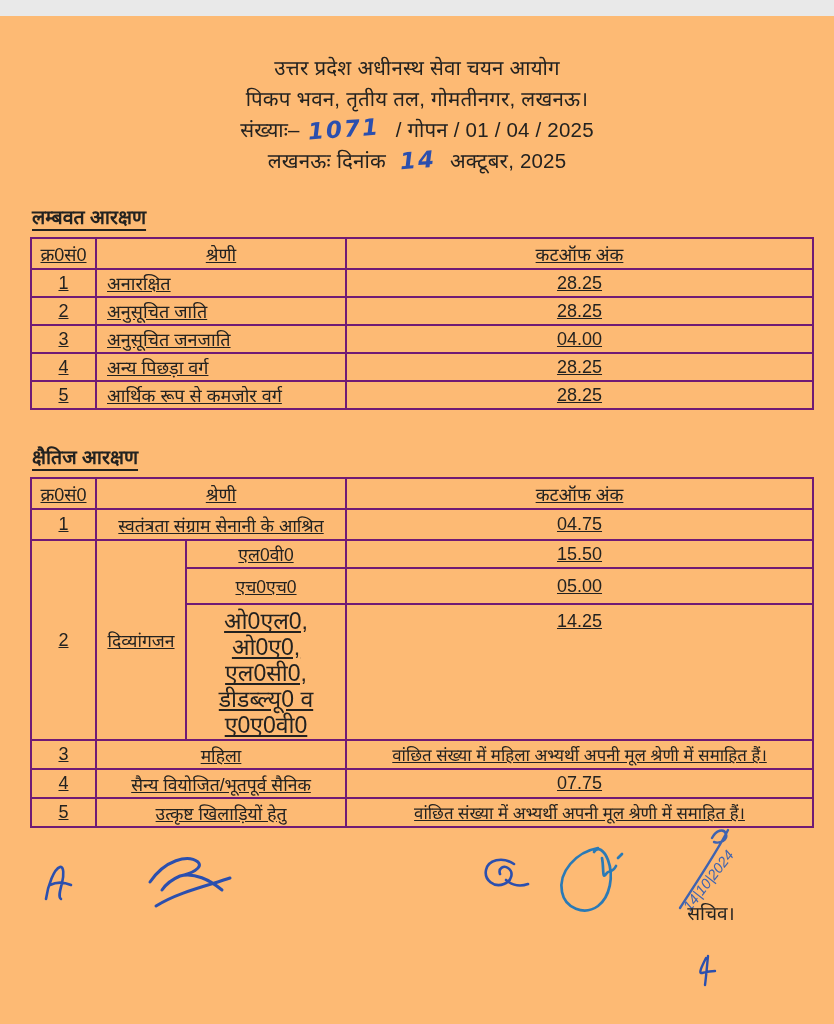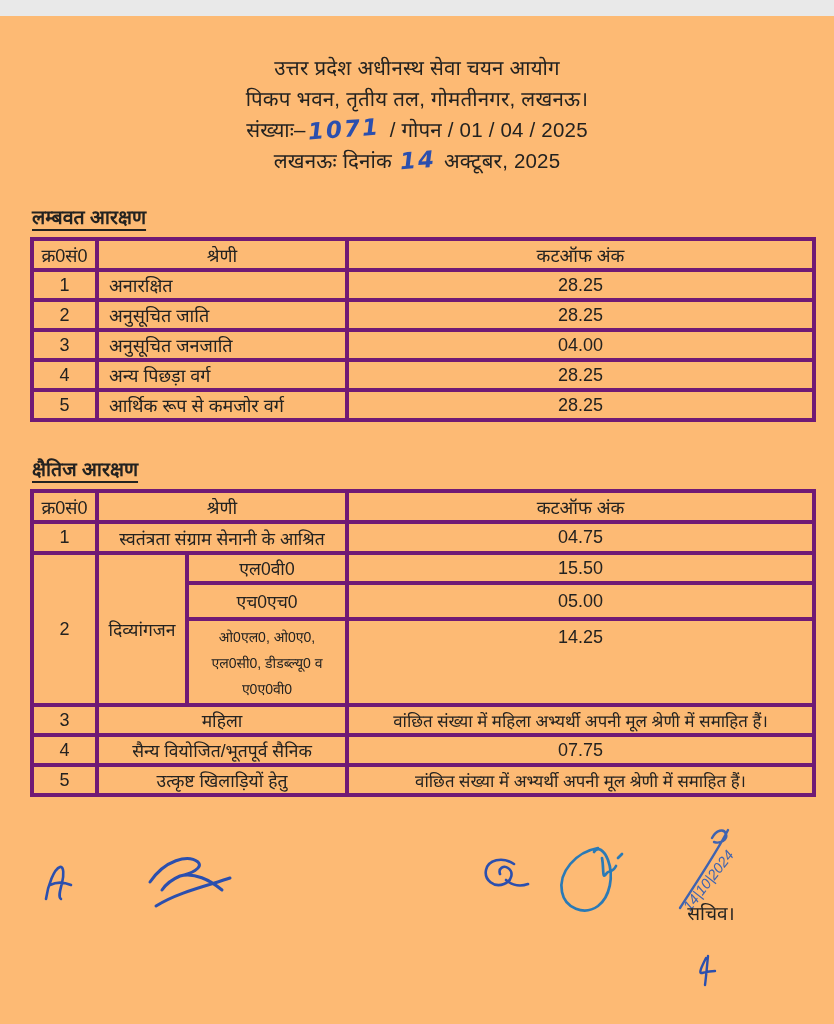--- a/index.html
+++ b/index.html
@@ -8,21 +8,21 @@
 
   .page {
     position:relative; width:834px; height:1024px; margin:16px auto;
     background:#fdba74; color:#232220; overflow:hidden;
   }
 
   
   .doc-header { padding-top:36px; text-align:center; }
   .doc-header .line { font-size:20.5px; line-height:31px; letter-spacing:.2px; }
   .org-line { font-size:21.5px; }
-  .inline-bits { display:inline-flex; align-items:flex-end; }
+  .inline-bits { display:inline-flex; align-items:flex-end; gap:6px; }
 
   .hw {
     display:inline-block; color:#2b4fae; font-weight:bold; font-style:italic;
     font-size:23px; letter-spacing:2px; transform:rotate(-4deg);
     font-family:"DejaVu Sans",sans-serif;
   }
   .hw-ref { margin:0 10px 0 2px; }
   .hw-date { margin:0 8px; }
 
   
@@ -38,30 +38,30 @@
     display:inline-block;
   }
   .st2 { margin-top:33px; }
 
   
   table.cutoff {
     border-collapse:collapse; table-layout:fixed;
     margin-left:30px; width:782px;
     font-size:18px; color:#232220;
   }
-  table.cutoff td { border:4px solid #701a75; text-align:center; padding:1px 4px; }
+  table.cutoff td { border:2px solid #701a75; text-align:center; padding:1px 4px;text-decoration:underline; }
   table.cutoff tr.head td { height:31px; }
   table.t1 td { height:27px; }
   table.t1 td.cat { text-align:left; padding-left:10px; }
   table.t2 td.cat2 { font-size:17.5px; padding:1px 2px; }
   table.t2 .r1 td { height:31px; }
   table.t2 .r2a td { height:20px; }
   table.t2 .r2b td { height:36px; }
   table.t2 .r2c td { height:80px; vertical-align:top; padding-top:3px; line-height:26px; }
-  table.t2 .r2c td.sub { font-size:14px; }
+  table.t2 .r2c td.sub { font-size:23px; }
   table.t2 .r3 td, table.t2 .r4 td, table.t2 .r5 td { height:29px; }
   table.t2 td.note { font-size:16.8px; padding:1px 2px; }
 
   
   .sig { position:absolute; }
   .signoff {
     position:absolute; left:635px; top:884px; width:152px;
     text-align:center; font-size:19px; line-height:28px;
   }
 </style>

